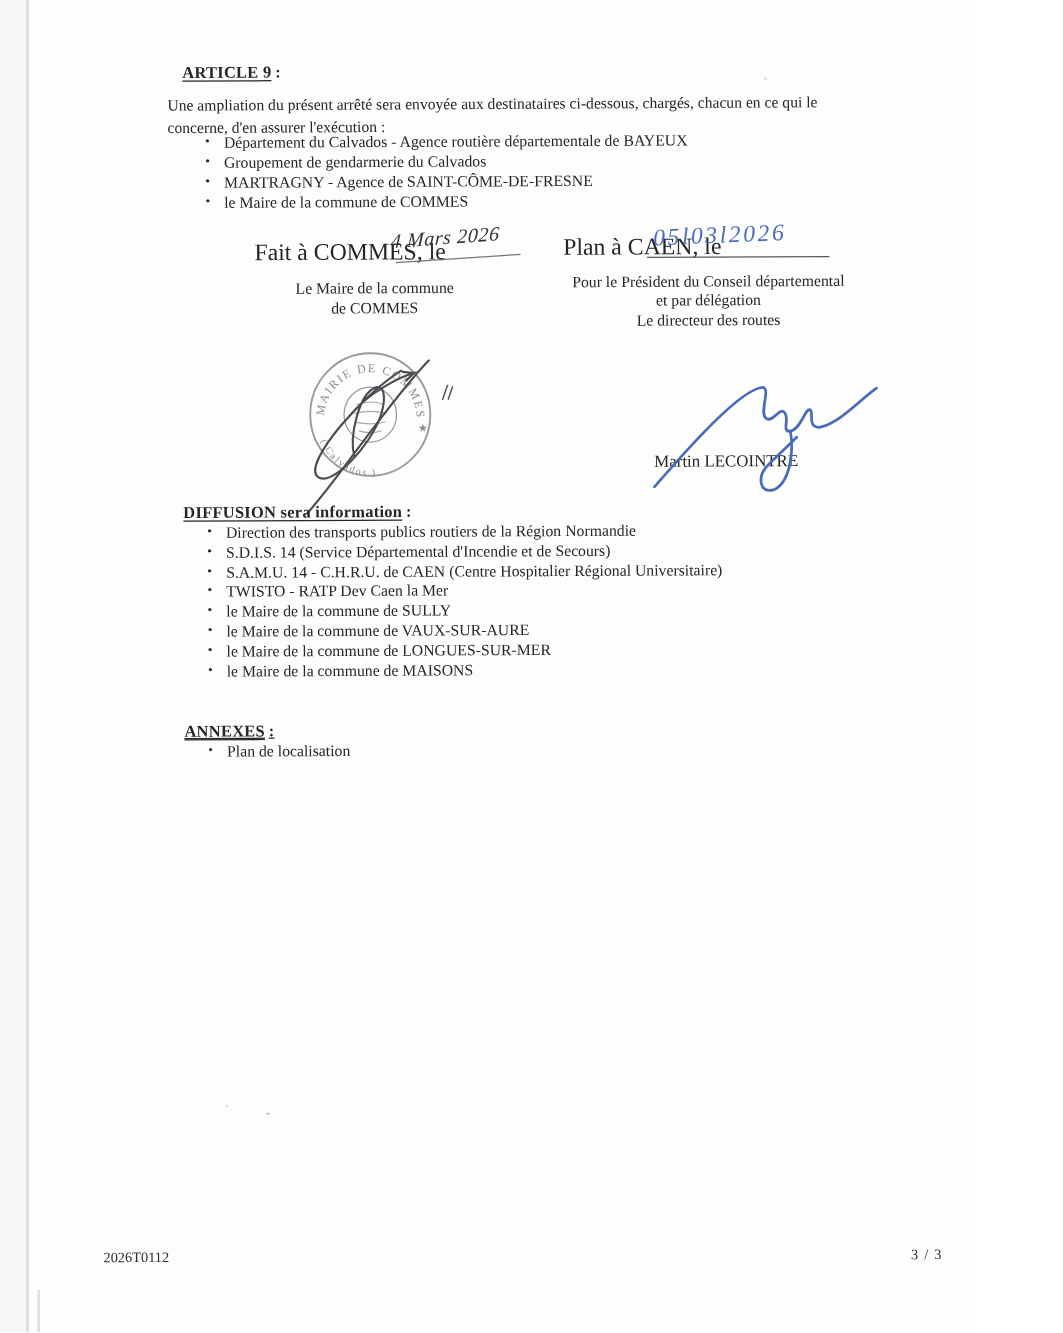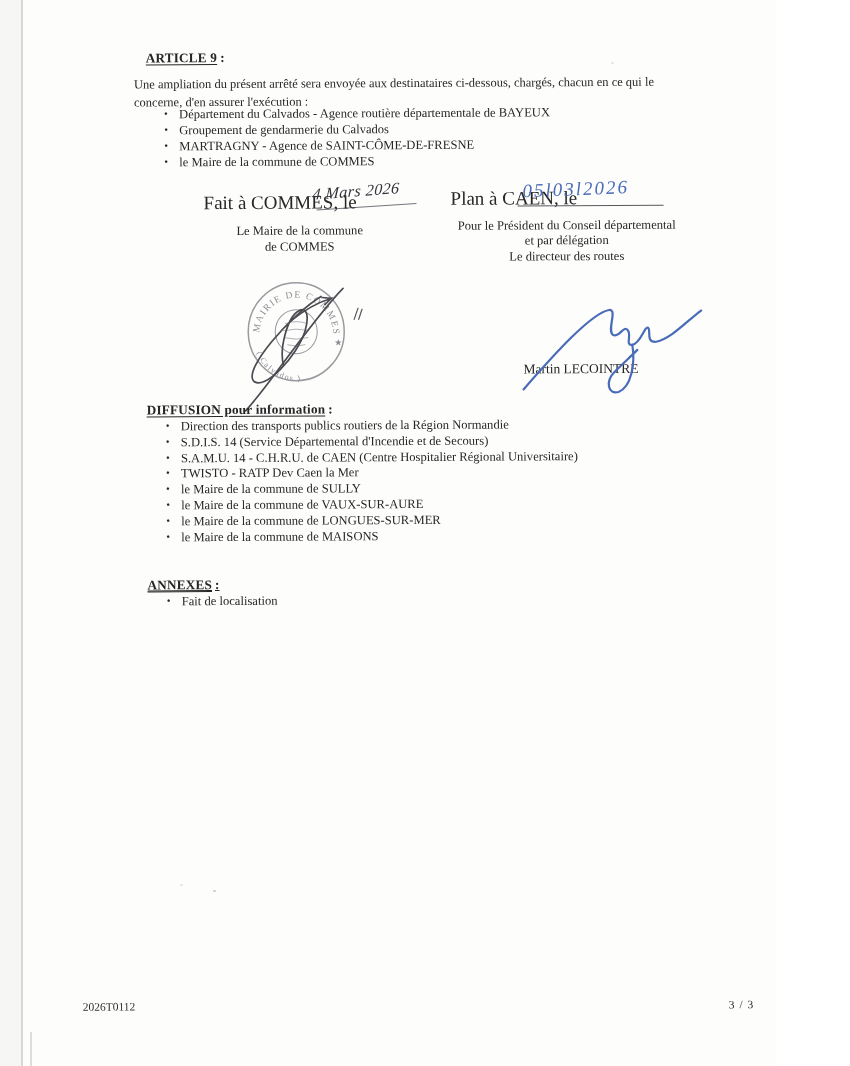--- a/index.html
+++ b/index.html
@@ -154,39 +154,39 @@
     <div class="abs signatory-name" style="left:524px; top:362px;">Martin LECOINTRE</div>
 
     <svg class="abs" style="left:510px; top:290px;" width="210" height="120" viewBox="0 0 210 120">
       <g stroke="#4a6cb8" stroke-width="2.2" fill="none" stroke-linecap="round" stroke-linejoin="round">
         <path d="M 14 100 C 44 66, 82 24, 100 21 C 109 20, 97 42, 104 46 C 110 49, 115 35, 119 42 C 122 47, 116 57, 123 56 C 132 54, 135 37, 139 39 C 142 41, 136 54, 147 53 C 162 50, 178 32, 192 22"></path>
         <path d="M 123 56 C 126 74, 122 98, 109 103 C 98 106, 96 92, 105 83 C 113 75, 121 68, 128 61"></path>
       </g>
     </svg>
 
     <div class="abs h-underlined" style="left:147px; top:401px;">
-      <span class="u">DIFFUSION pour information</span><span class="colon">:</span>
+      <span class="u">DIFFUSION sera information</span><span class="colon">:</span>
     </div>
     <ul class="abs bullets diff" style="left:164px; top:418px;">
 
     <li>Direction des transports publics routiers de la Région Normandie</li>
         <li>S.D.I.S. 14 (Service Départemental d'Incendie et de Secours)</li>
         <li>S.A.M.U. 14 - C.H.R.U. de CAEN (Centre Hospitalier Régional Universitaire)</li>
         <li>TWISTO - RATP Dev Caen la Mer</li>
         <li>le Maire de la commune de SULLY</li>
         <li>le Maire de la commune de VAUX-SUR-AURE</li>
         <li>le Maire de la commune de LONGUES-SUR-MER</li>
         <li>le Maire de la commune de MAISONS</li>
       </ul>
 
     <div class="abs h-underlined" style="left:147px; top:576px;text-decoration:underline;">
       <span class="u">ANNEXES</span><span class="colon">:</span>
     </div>
     <ul class="abs bullets diff" style="left:164px; top:593px;">
 
-    <li>Fait de localisation</li>
+    <li>Plan de localisation</li>
       </ul>
 
     <div class="abs footer-ref" style="left:80px; top:999px;">2026T0112</div>
     <div class="abs footer-page" style="left:726px; top:988px;margin-top:12px;">3 / 3</div>
 
   </div>
 </div>
 
 </body></html>

